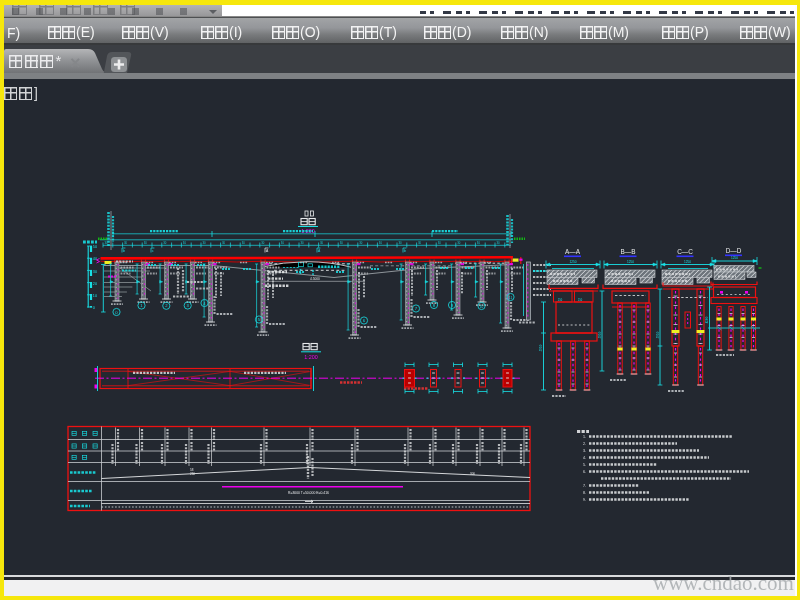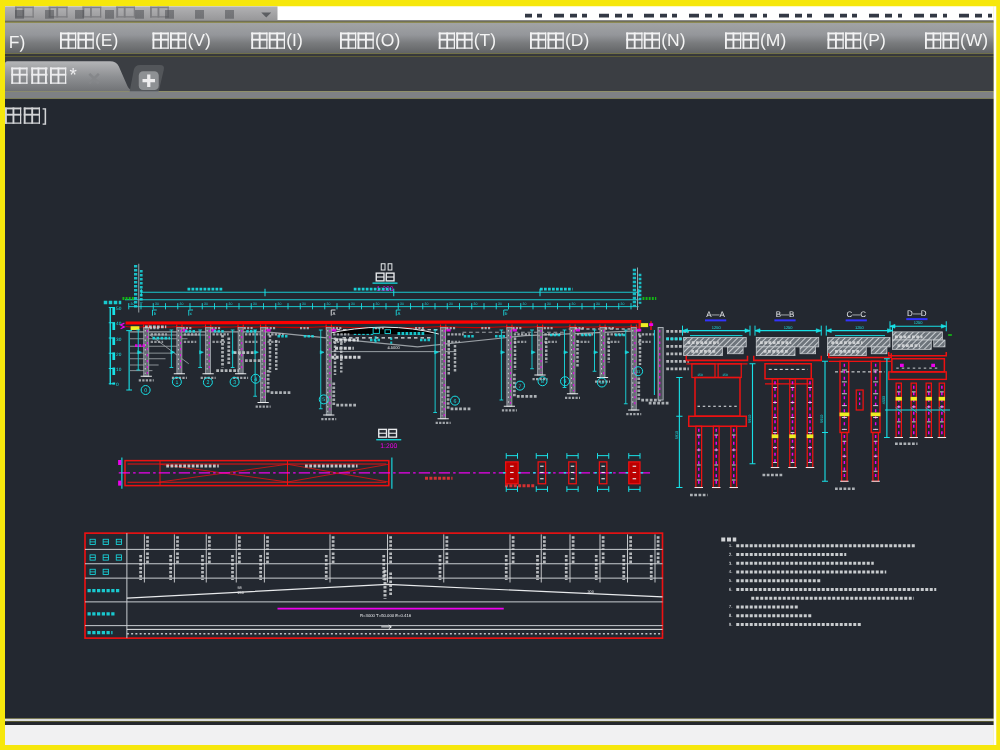--- a/index.html
+++ b/index.html
@@ -886,12 +886,13 @@
       <text x="583" y="472.7" fill="#dfe2e4" font-size="3.6" text-anchor="start" font-family="Liberation Sans">6.</text>
       <line x1="589" y1="471.5" x2="749" y2="471.5" stroke="#dfe2e4" stroke-width="2.4" stroke-dasharray="2.4 1.2" opacity="0.88"></line>
       <line x1="601" y1="478.5" x2="731" y2="478.5" stroke="#dfe2e4" stroke-width="2.4" stroke-dasharray="2.4 1.2" opacity="0.88"></line>
       <text x="583" y="486.7" fill="#dfe2e4" font-size="3.6" text-anchor="start" font-family="Liberation Sans">7.</text>
       <line x1="589" y1="485.5" x2="639" y2="485.5" stroke="#dfe2e4" stroke-width="2.4" stroke-dasharray="2.4 1.2" opacity="0.88"></line>
       <text x="583" y="493.7" fill="#dfe2e4" font-size="3.6" text-anchor="start" font-family="Liberation Sans">8.</text>
       <line x1="589" y1="492.5" x2="649" y2="492.5" stroke="#dfe2e4" stroke-width="2.4" stroke-dasharray="2.4 1.2" opacity="0.88"></line>
       <text x="583" y="500.7" fill="#dfe2e4" font-size="3.6" text-anchor="start" font-family="Liberation Sans">9.</text>
       <line x1="589" y1="499.5" x2="689" y2="499.5" stroke="#dfe2e4" stroke-width="2.4" stroke-dasharray="2.4 1.2" opacity="0.88"></line>
     </svg>
+  <div class="wm2">www.cndao.com</div>
 </div>
 </body></html>

